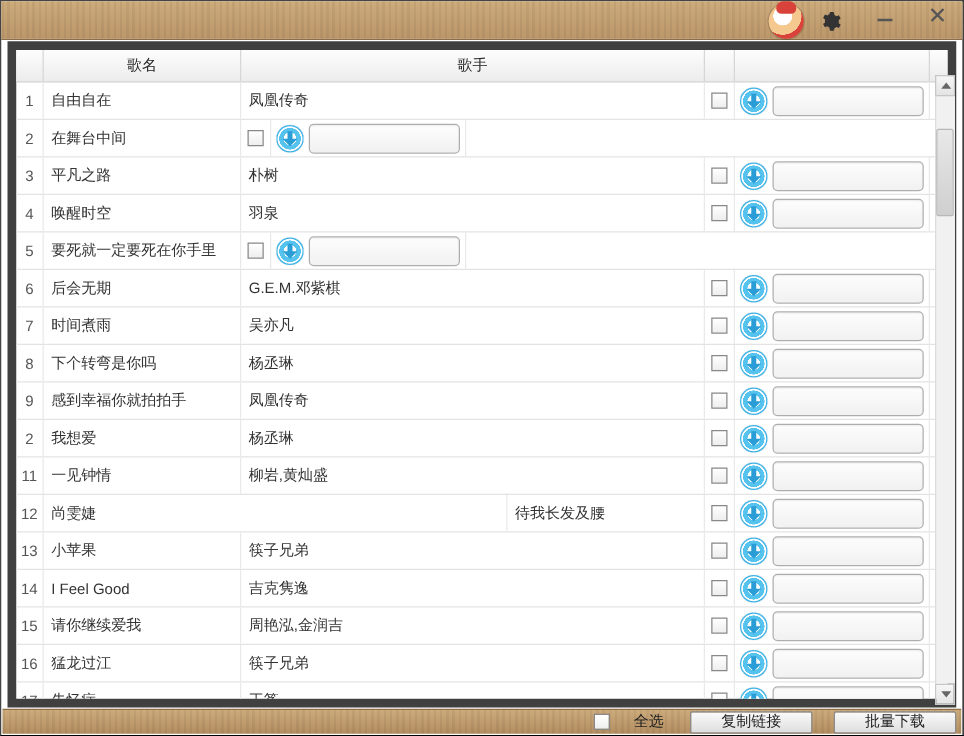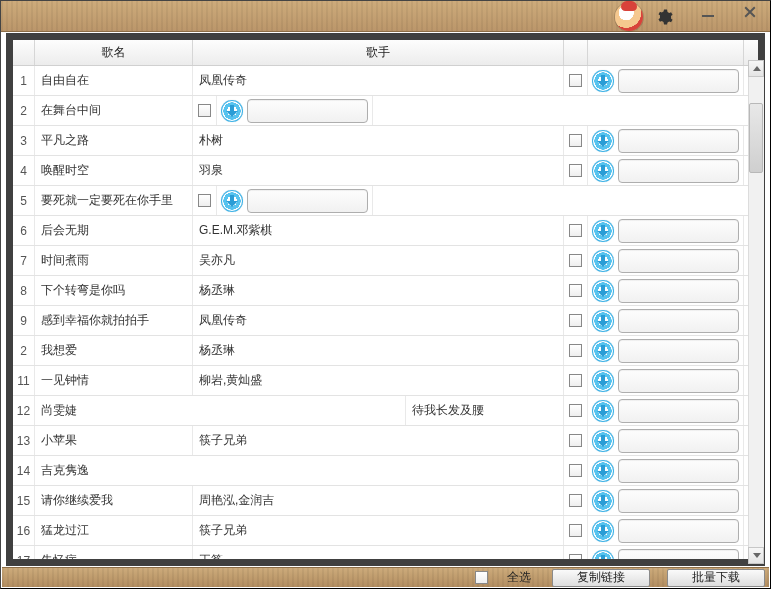--- a/index.html
+++ b/index.html
@@ -291,20 +291,21 @@
             <div class="chkbox"></div>
           </div>
           <div class="cell dl">
             <div class="dl-icon"></div>
             <div class="dl-field"></div>
           </div>
           <div class="cell filler"></div>
         </div>
         <div class="row">
           <div class="cell idx">14</div>
+          <div class="cell song">I Feel Good</div>
           <div class="cell artist">吉克隽逸</div>
           <div class="cell chk">
             <div class="chkbox"></div>
           </div>
           <div class="cell dl">
             <div class="dl-icon"></div>
             <div class="dl-field"></div>
           </div>
           <div class="cell filler"></div>
         </div>

